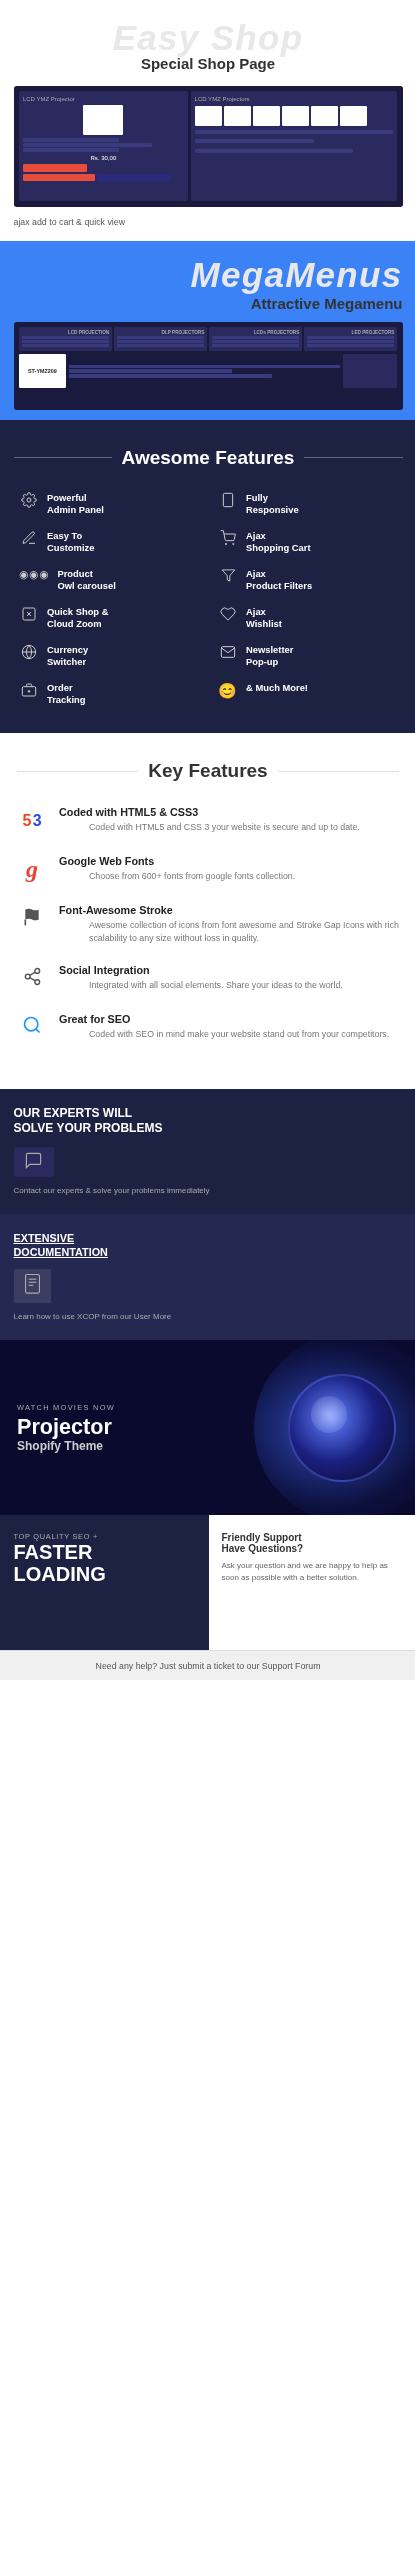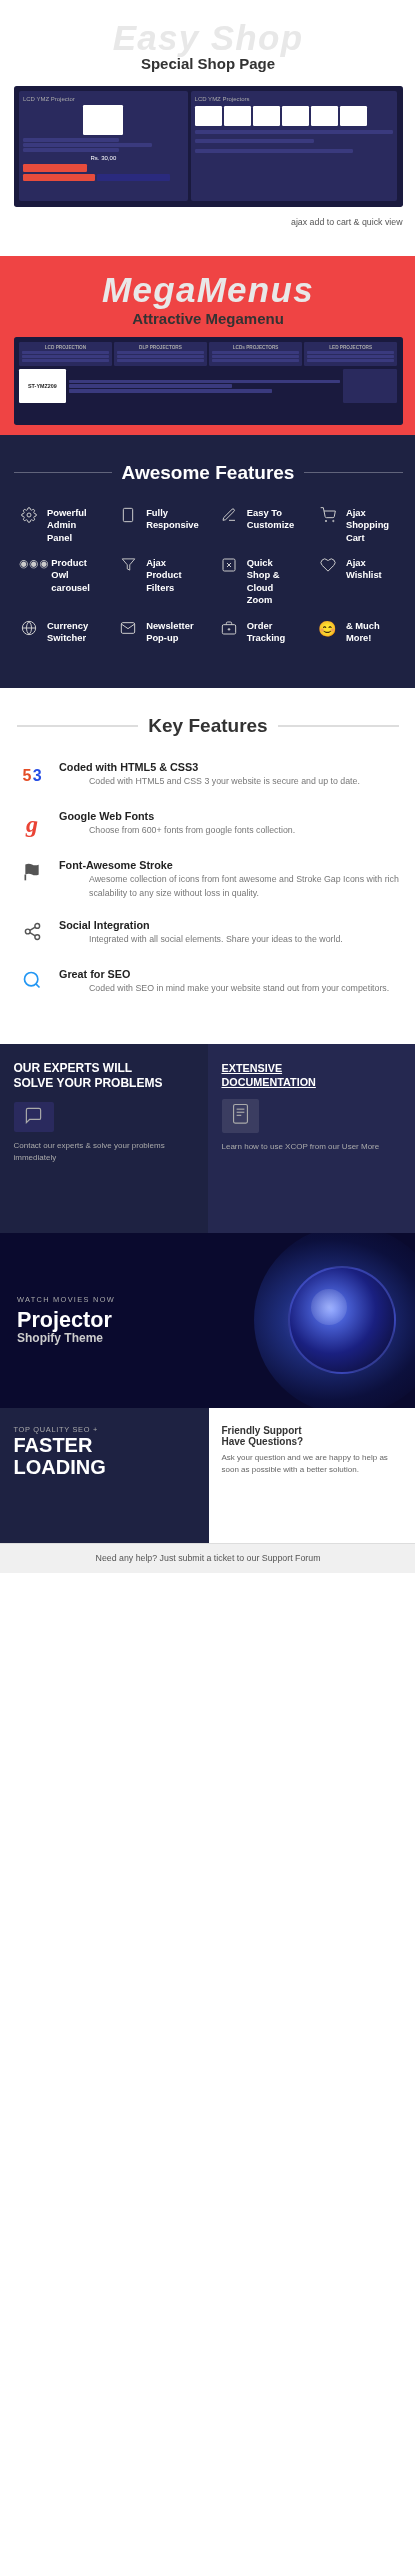--- a/index.html
+++ b/index.html
@@ -91,29 +91,29 @@
     .shop-tag {
       font-size: 6px;
       color: #aaa;
       text-align: left;
       margin: 1.3px 0;
     }
     .ajax-caption {
       font-size: 8.8px;
       color: #555;
       font-weight: 500;
-      text-align: right;
-      margin-bottom: 16px;
+      text-align: left;
+      margin-bottom: 1px;
     }
 
     
     .mega-section {
-      background: #ef4444;
+      background: #3b82f6;
       padding: 13.5px 13.5px 10px;
-      text-align: center;
+      text-align: right;
     }
     .mega-title-bg {
       font-size: 35px;
       font-weight: 900;
       color: #e8e8e8;
       letter-spacing: 1.3px;
       font-style: italic;
     }
     .mega-subtitle {
       font-size: 15px;
@@ -204,24 +204,24 @@
       background: rgba(255,255,255,0.3);
     }
     .section-title {
       font-size: 19px;
       font-weight: 700;
       color: #fff;
       white-space: nowrap;
     }
     .features-grid {
       display: grid;
-      grid-template-columns: 1fr 1fr 1fr 1fr;
+      grid-template-columns: 1fr 1fr;
       gap: 13.5px 20px;
       max-width: 378px;
-      margin: 17px auto;
+      margin: 0 auto;
     }
     .feature-item {
       display: flex;
       align-items: flex-start;
       gap: 8px;
     }
     .feature-icon {
       font-size: 15px;
       min-width: 20px;
       text-align: center;
@@ -288,20 +288,21 @@
       display: flex;
       gap: 1.3px;
       font-size: 15px;
       font-weight: 900;
     }
 
     
     .experts-docs-section {
       display: flex;
       min-height: 189px;
+      flex-direction: column;
     }
     .experts-panel {
       background: #1e2242;
       flex: 1;
       padding: 17px 13.5px;
       color: #fff;
     }
     .experts-title {
       font-size: 12px;
       font-weight: 800;

